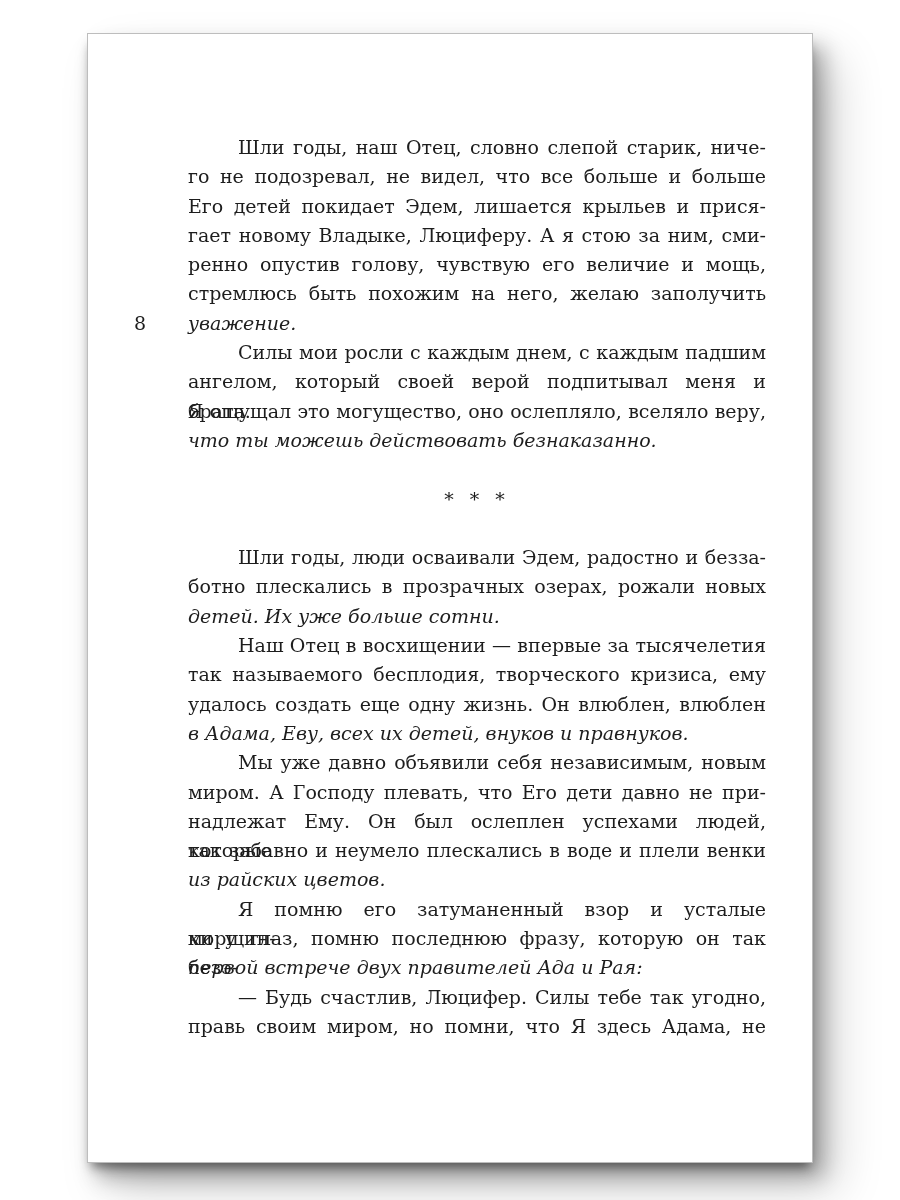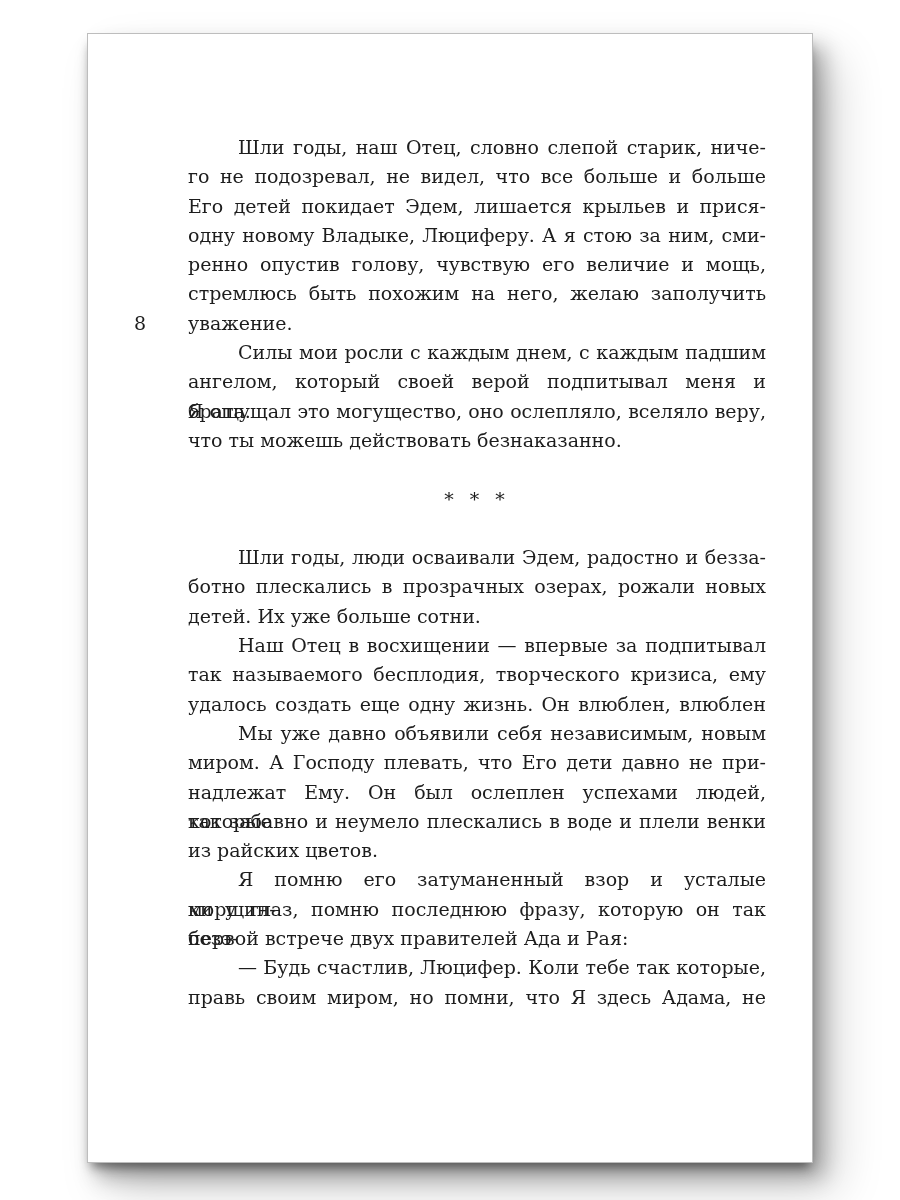--- a/index.html
+++ b/index.html
@@ -50,21 +50,21 @@
     color: #1d1d1d;
   }
   .ln {
     height: 29.3px;
     line-height: 29.3px;
     text-align: justify;
     text-align-last: justify;
     white-space: nowrap;
     white-space: normal;
   }
-  .ln.end   { text-align-last: left; }
+  .ln.end   { text-align-last: left; font-style: italic; }
   .ln.first { text-indent: 50px; }
   .ln.sep {
     text-align: center;
     text-align-last: center;
     letter-spacing: 5px;
     color: #1d1d1d;
   }
 </style>
 </head>
 <body>
@@ -72,50 +72,51 @@
 <div class="canvas">
   <div class="page">
 
     <div class="pagenum">8</div>
 
     <div class="text">
 
       <div class="ln first">Шли годы, наш Отец, словно слепой старик, ниче-</div>
       <div class="ln">го не подозревал, не видел, что все больше и больше</div>
       <div class="ln">Его детей покидает Эдем, лишается крыльев и прися-</div>
-      <div class="ln">одну новому Владыке, Люциферу. А я стою за ним, сми-</div>
+      <div class="ln">гает новому Владыке, Люциферу. А я стою за ним, сми-</div>
       <div class="ln">ренно опустив голову, чувствую его величие и мощь,</div>
       <div class="ln">стремлюсь быть похожим на него, желаю заполучить</div>
       <div class="ln end">уважение.</div>
 
       <div class="ln first">Силы мои росли с каждым днем, с каждым падшим</div>
       <div class="ln">ангелом, который своей верой подпитывал меня и брата.</div>
       <div class="ln">Я ощущал это могущество, оно ослепляло, вселяло веру,</div>
       <div class="ln end">что ты можешь действовать безнаказанно.</div>
 
       <div class="ln blank"></div>
       <div class="ln sep">* * *</div>
       <div class="ln blank"></div>
 
       <div class="ln first">Шли годы, люди осваивали Эдем, радостно и безза-</div>
       <div class="ln">ботно плескались в прозрачных озерах, рожали новых</div>
       <div class="ln end">детей. Их уже больше сотни.</div>
 
-      <div class="ln first">Наш Отец в восхищении — впервые за подпитывал</div>
+      <div class="ln first">Наш Отец в восхищении — впервые за тысячелетия</div>
       <div class="ln">так называемого бесплодия, творческого кризиса, ему</div>
       <div class="ln">удалось создать еще одну жизнь. Он влюблен, влюблен</div>
+      <div class="ln end">в Адама, Еву, всех их детей, внуков и правнуков.</div>
 
       <div class="ln first">Мы уже давно объявили себя независимым, новым</div>
       <div class="ln">миром. А Господу плевать, что Его дети давно не при-</div>
       <div class="ln">надлежат Ему. Он был ослеплен успехами людей, которые</div>
       <div class="ln">так забавно и неумело плескались в воде и плели венки</div>
       <div class="ln end">из райских цветов.</div>
 
       <div class="ln first">Я помню его затуманенный взор и усталые морщин-</div>
       <div class="ln">ки у глаз, помню последнюю фразу, которую он так безэ-</div>
       <div class="ln end">первой встрече двух правителей Ада и Рая:</div>
 
-      <div class="ln first">— Будь счастлив, Люцифер. Коли тебе так которые,</div>
+      <div class="ln first">— Будь счастлив, Люцифер. Силы тебе так угодно,</div>
       <div class="ln">правь своим миром, но помни, что Я здесь Адама, не</div>
     </div>
 
   </div>
 </div>
 
 </body></html>

